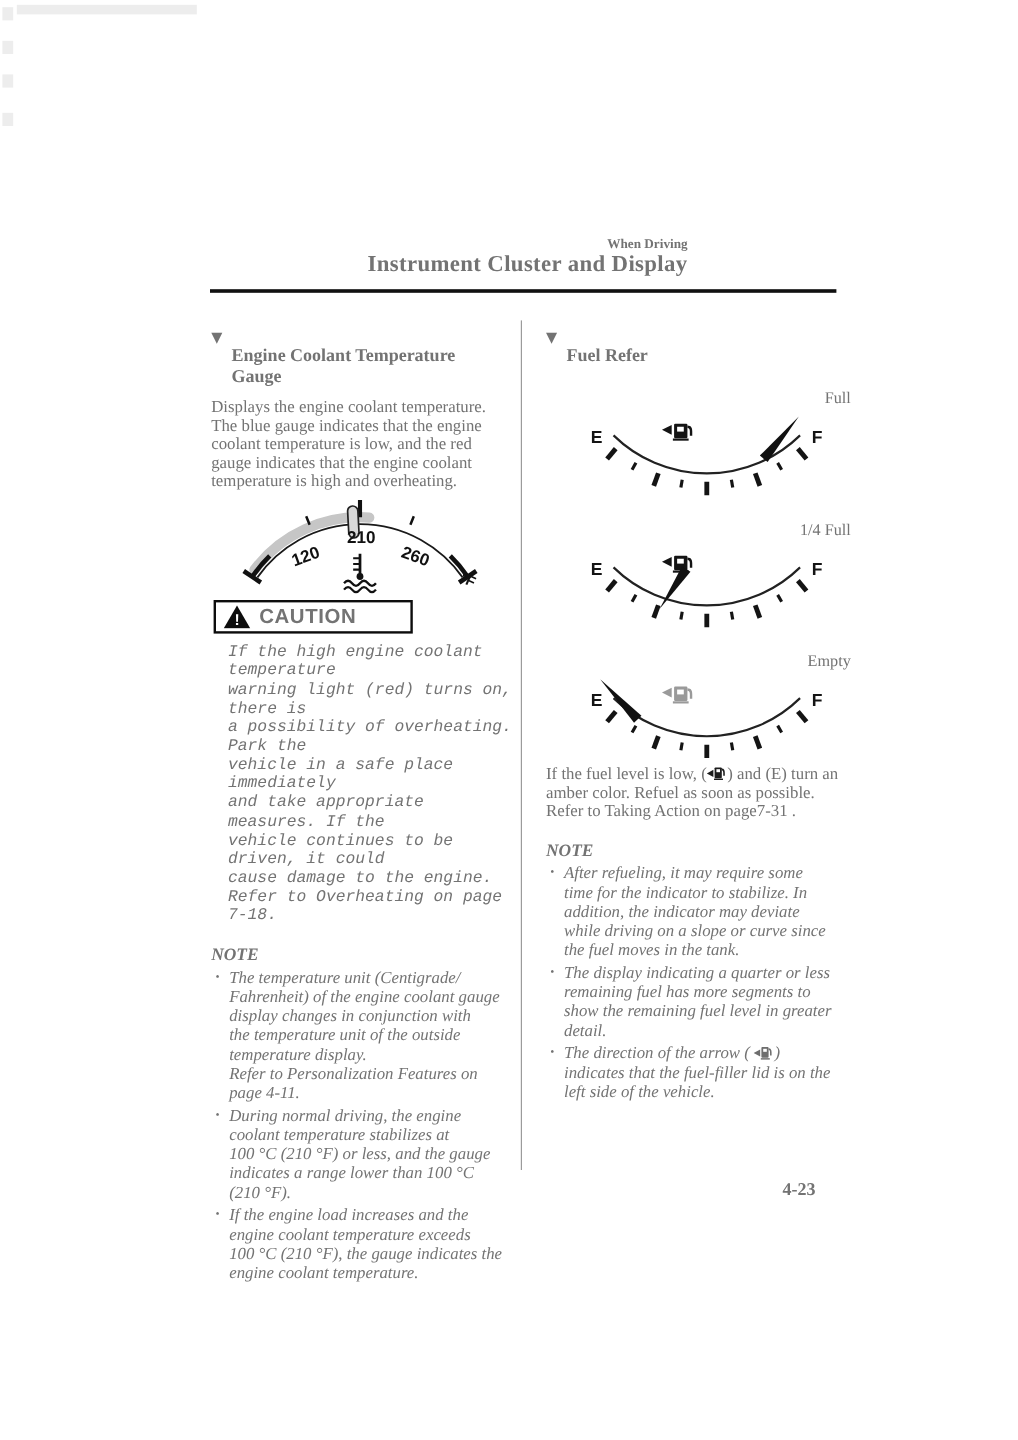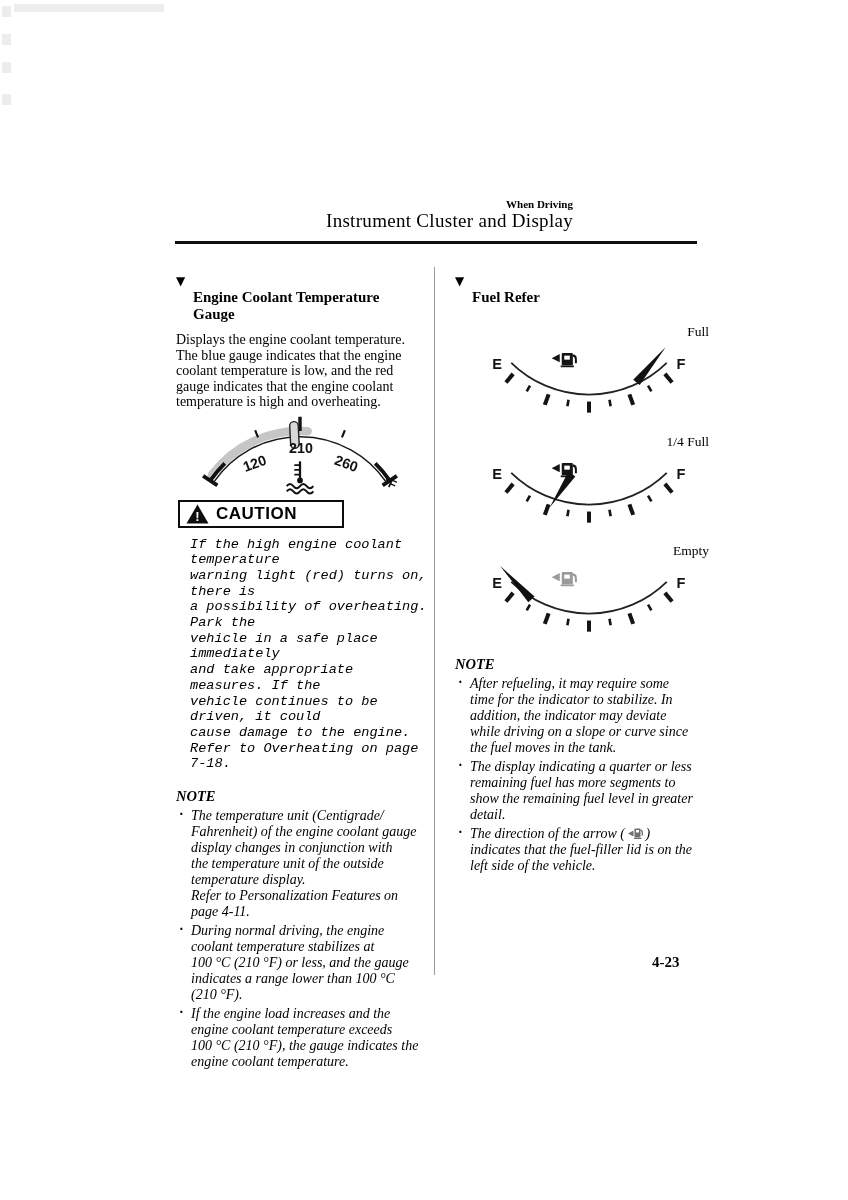--- a/index.html
+++ b/index.html
@@ -1,23 +1,23 @@
 <!DOCTYPE html>
 <html><head>
 <meta charset="utf-8">
 <style>
   html,body{margin:0;padding:0;background:#ffffff;}
   #page{position:relative;width:724px;height:1200px;background:#fff;overflow:hidden;
-        font-family:"Liberation Serif",serif;color:#000000;}
+        font-family:"Liberation Serif",serif;color:#737373;}
   
   .eyebrow{position:absolute;right:151px;top:198px;font-size:11px;font-weight:bold;}
-  .title{position:absolute;right:151px;top:210px;font-size:19px;font-weight:normal;letter-spacing:.3px;white-space:nowrap;}
+  .title{position:absolute;right:151px;top:210px;font-size:19px;font-weight:bold;letter-spacing:.3px;white-space:nowrap;}
   .rule{position:absolute;left:175px;top:241px;width:522px;height:3px;background:#101010;}
   .divider{position:absolute;left:434px;top:267px;width:1.4px;height:708px;background:#9b9b9b;}
-  .pagenum{position:absolute;left:652px;top:954px;font-size:15px;font-weight:bold;}
+  .pagenum{position:absolute;left:652px;top:984px;font-size:15px;font-weight:bold;}
   
   .col{position:absolute;top:272px;}
   .col-left{left:176px;width:262px;}
   .col-right{left:455px;width:254px;}
   .sec-heading{position:relative;padding-left:17px;font-size:15px;font-weight:bold;line-height:17px;white-space:pre-line;}
   .sec-heading .tri{position:absolute;left:0;top:1px;font-size:12px;font-family:"DejaVu Sans",sans-serif;}
   .body-p{margin:9px 0 0 0;font-size:14px;line-height:15.6px;white-space:pre-line;}
   
   .temp-wrap{margin:2px 0 0 10px;}
   .temp-svg{width:228px;display:block;}
@@ -222,20 +222,31 @@
         <g transform="translate(68,-2)" fill="#9a9a9a">
           <polygon points="0,8 8,4 8,12"></polygon>
           <rect x="10" y="3" width="11" height="12" rx="1"></rect>
           <rect x="12.5" y="5.5" width="5.5" height="4" fill="#fff"></rect>
           <path d="M21 4.5 c3.5 0 4 2.5 4 5 v3.5 h-2 v-3.5 c0 -2 -0.5 -3 -2 -3 z"></path>
           <rect x="9" y="15.2" width="13" height="1.8"></rect>
         </g>
         <polygon points="51.061161902794744,25.124363061010996 44.938838097205256,30.875636938989004 17,-5" fill="#111"></polygon>
       </svg>
 
+    <p class="lowfuel"><span>If the fuel level is low, (</span><svg class="pump-inline pump-dark" width="17" height="13" viewBox="0 0 17 13">
+          <g fill="currentColor">
+            <polygon points="0,6.5 5.5,3.5 5.5,9.5"></polygon>
+            <rect x="6.5" y="1.5" width="6" height="9" rx="0.8"></rect>
+            <rect x="8" y="3" width="3" height="2.5" fill="#fff"></rect>
+            <path d="M12.5 2.5 c2 0 2.5 1.5 2.5 3.5 v2.5 h-1.3 v-2.5 c0 -1.5 -0.5 -2.2 -1.2 -2.2 z"></path>
+            <rect x="6" y="10.8" width="7.5" height="1.2"></rect>
+          </g>
+        </svg><span>) and (E) turn an
+amber color. Refuel as soon as possible.
+Refer to Taking Action on page7-31 .</span></p>
 
     <div class="note-label">NOTE</div>
     <ul class="notes">
       <li><span class="b">·</span><span>After refueling, it may require some
 time for the indicator to stabilize. In
 addition, the indicator may deviate
 while driving on a slope or curve since
 the fuel moves in the tank.</span></li>
       <li><span class="b">·</span><span>The display indicating a quarter or less
 remaining fuel has more segments to

